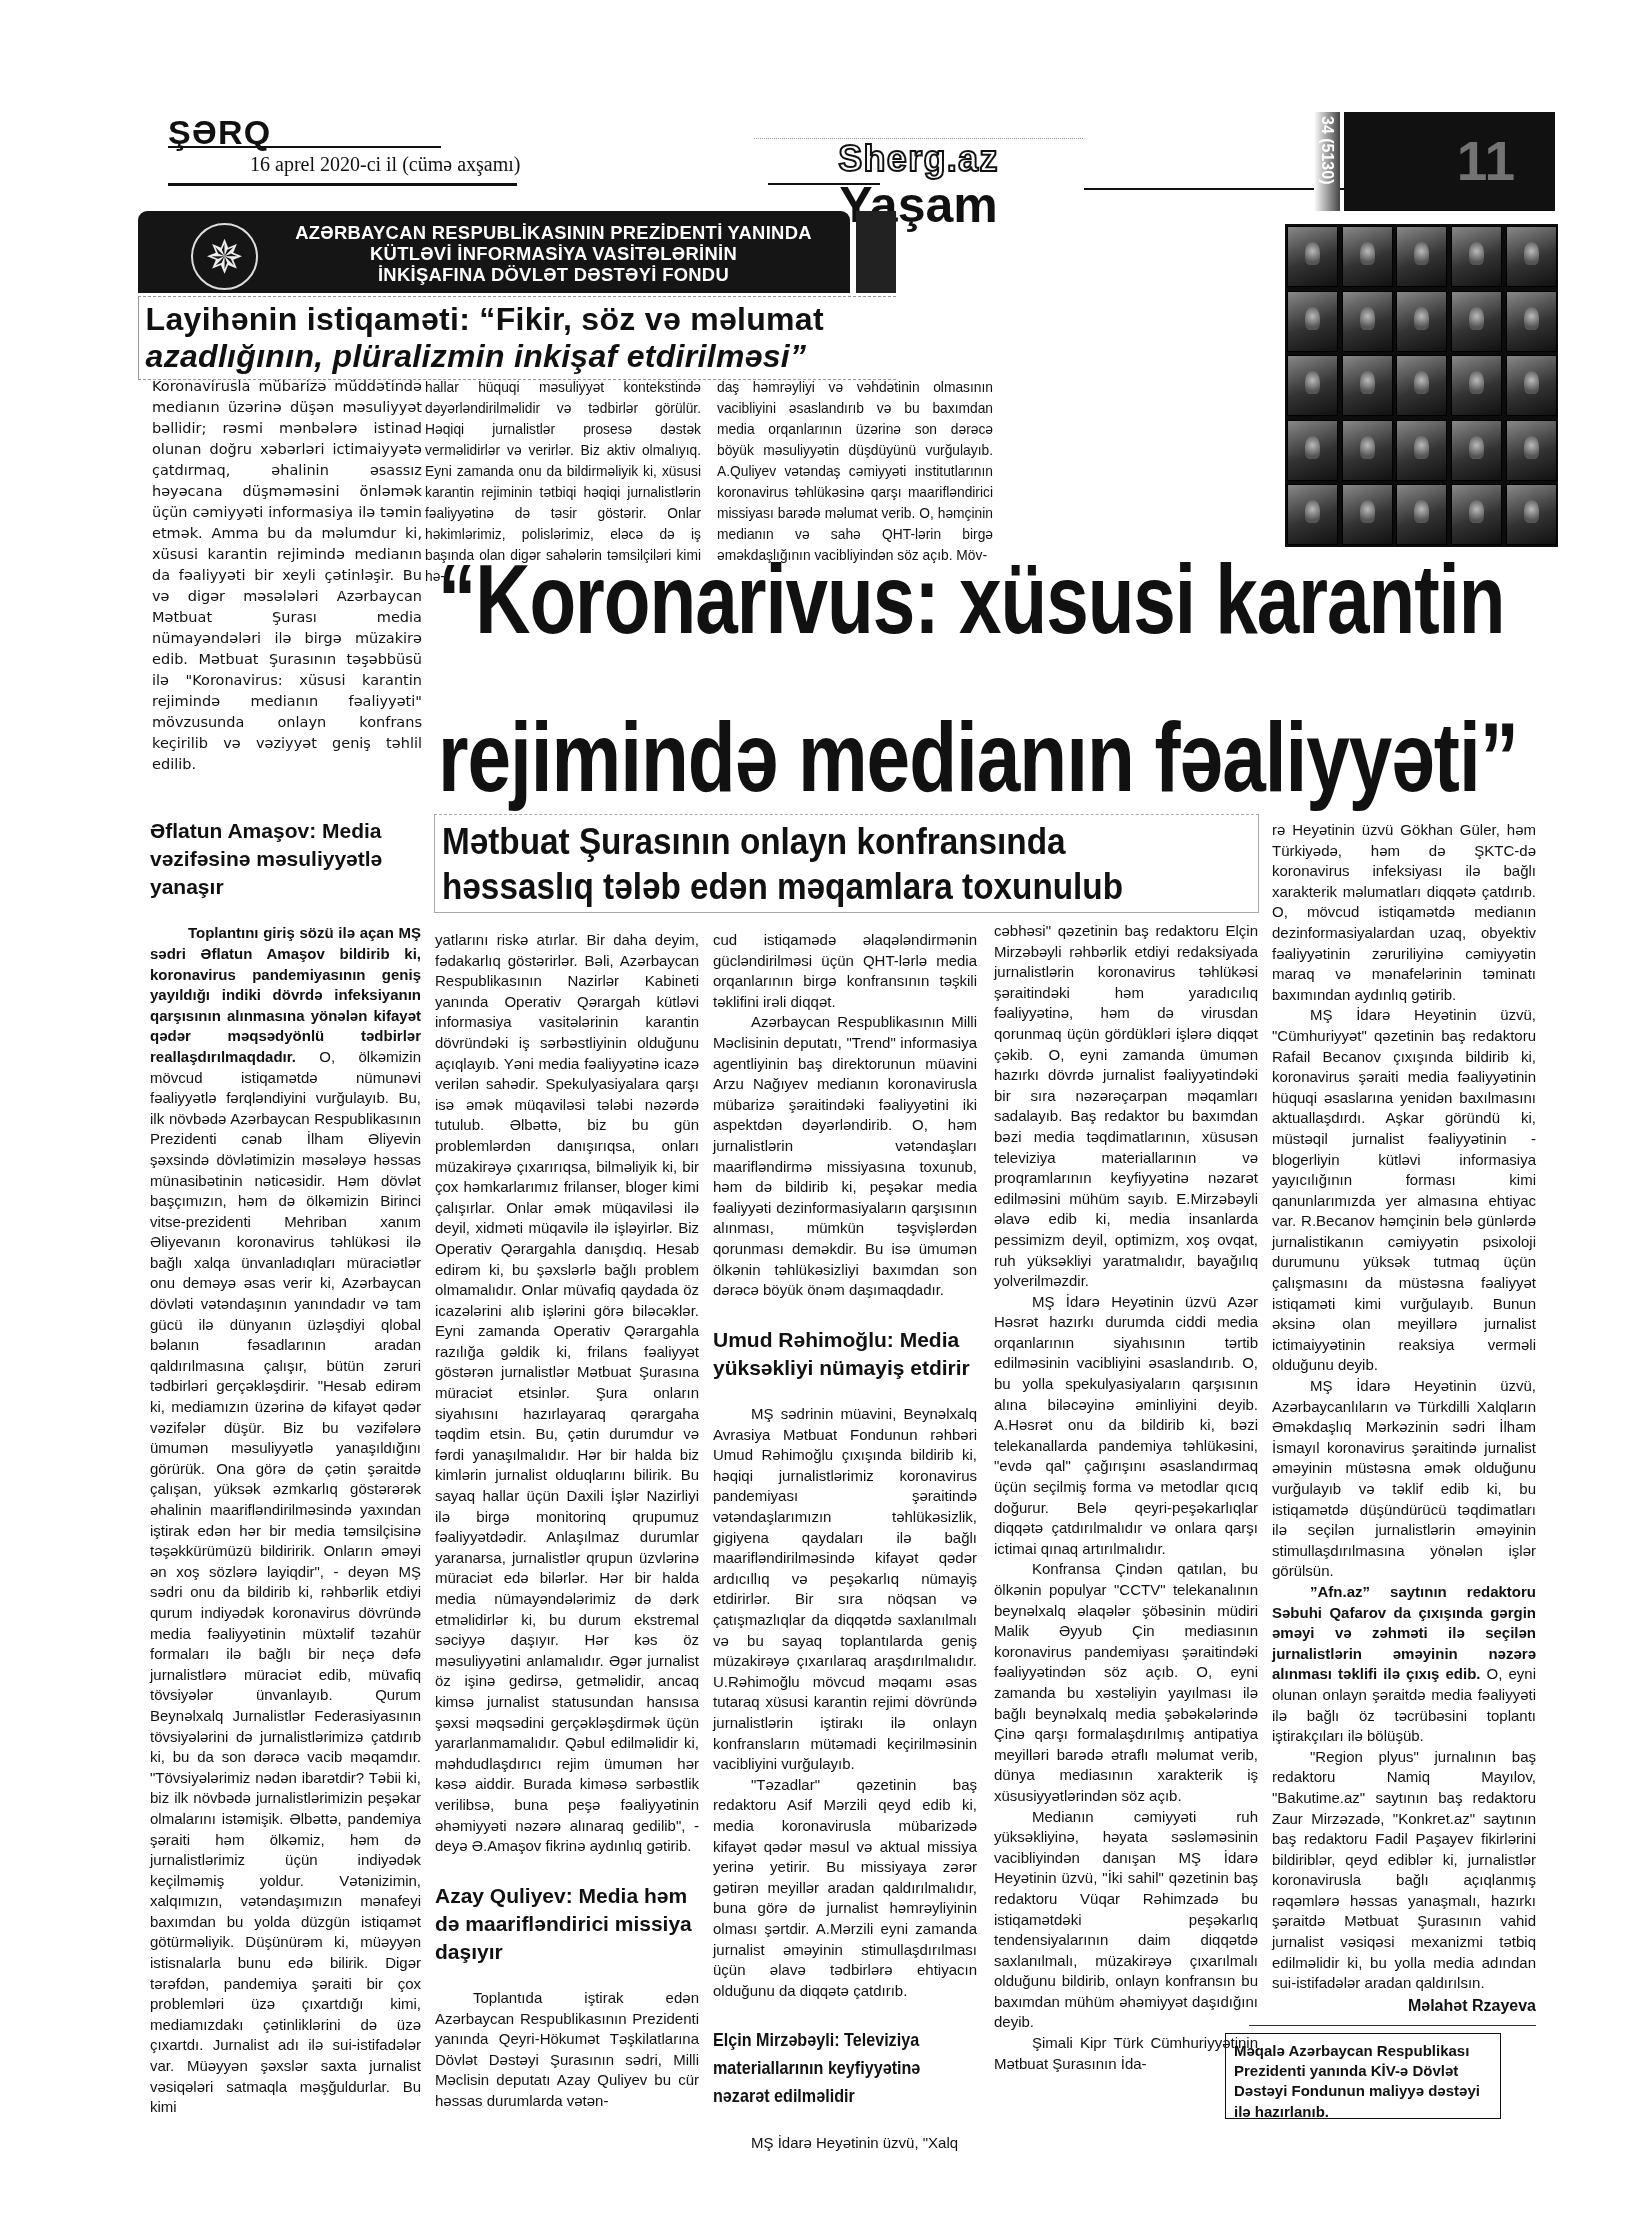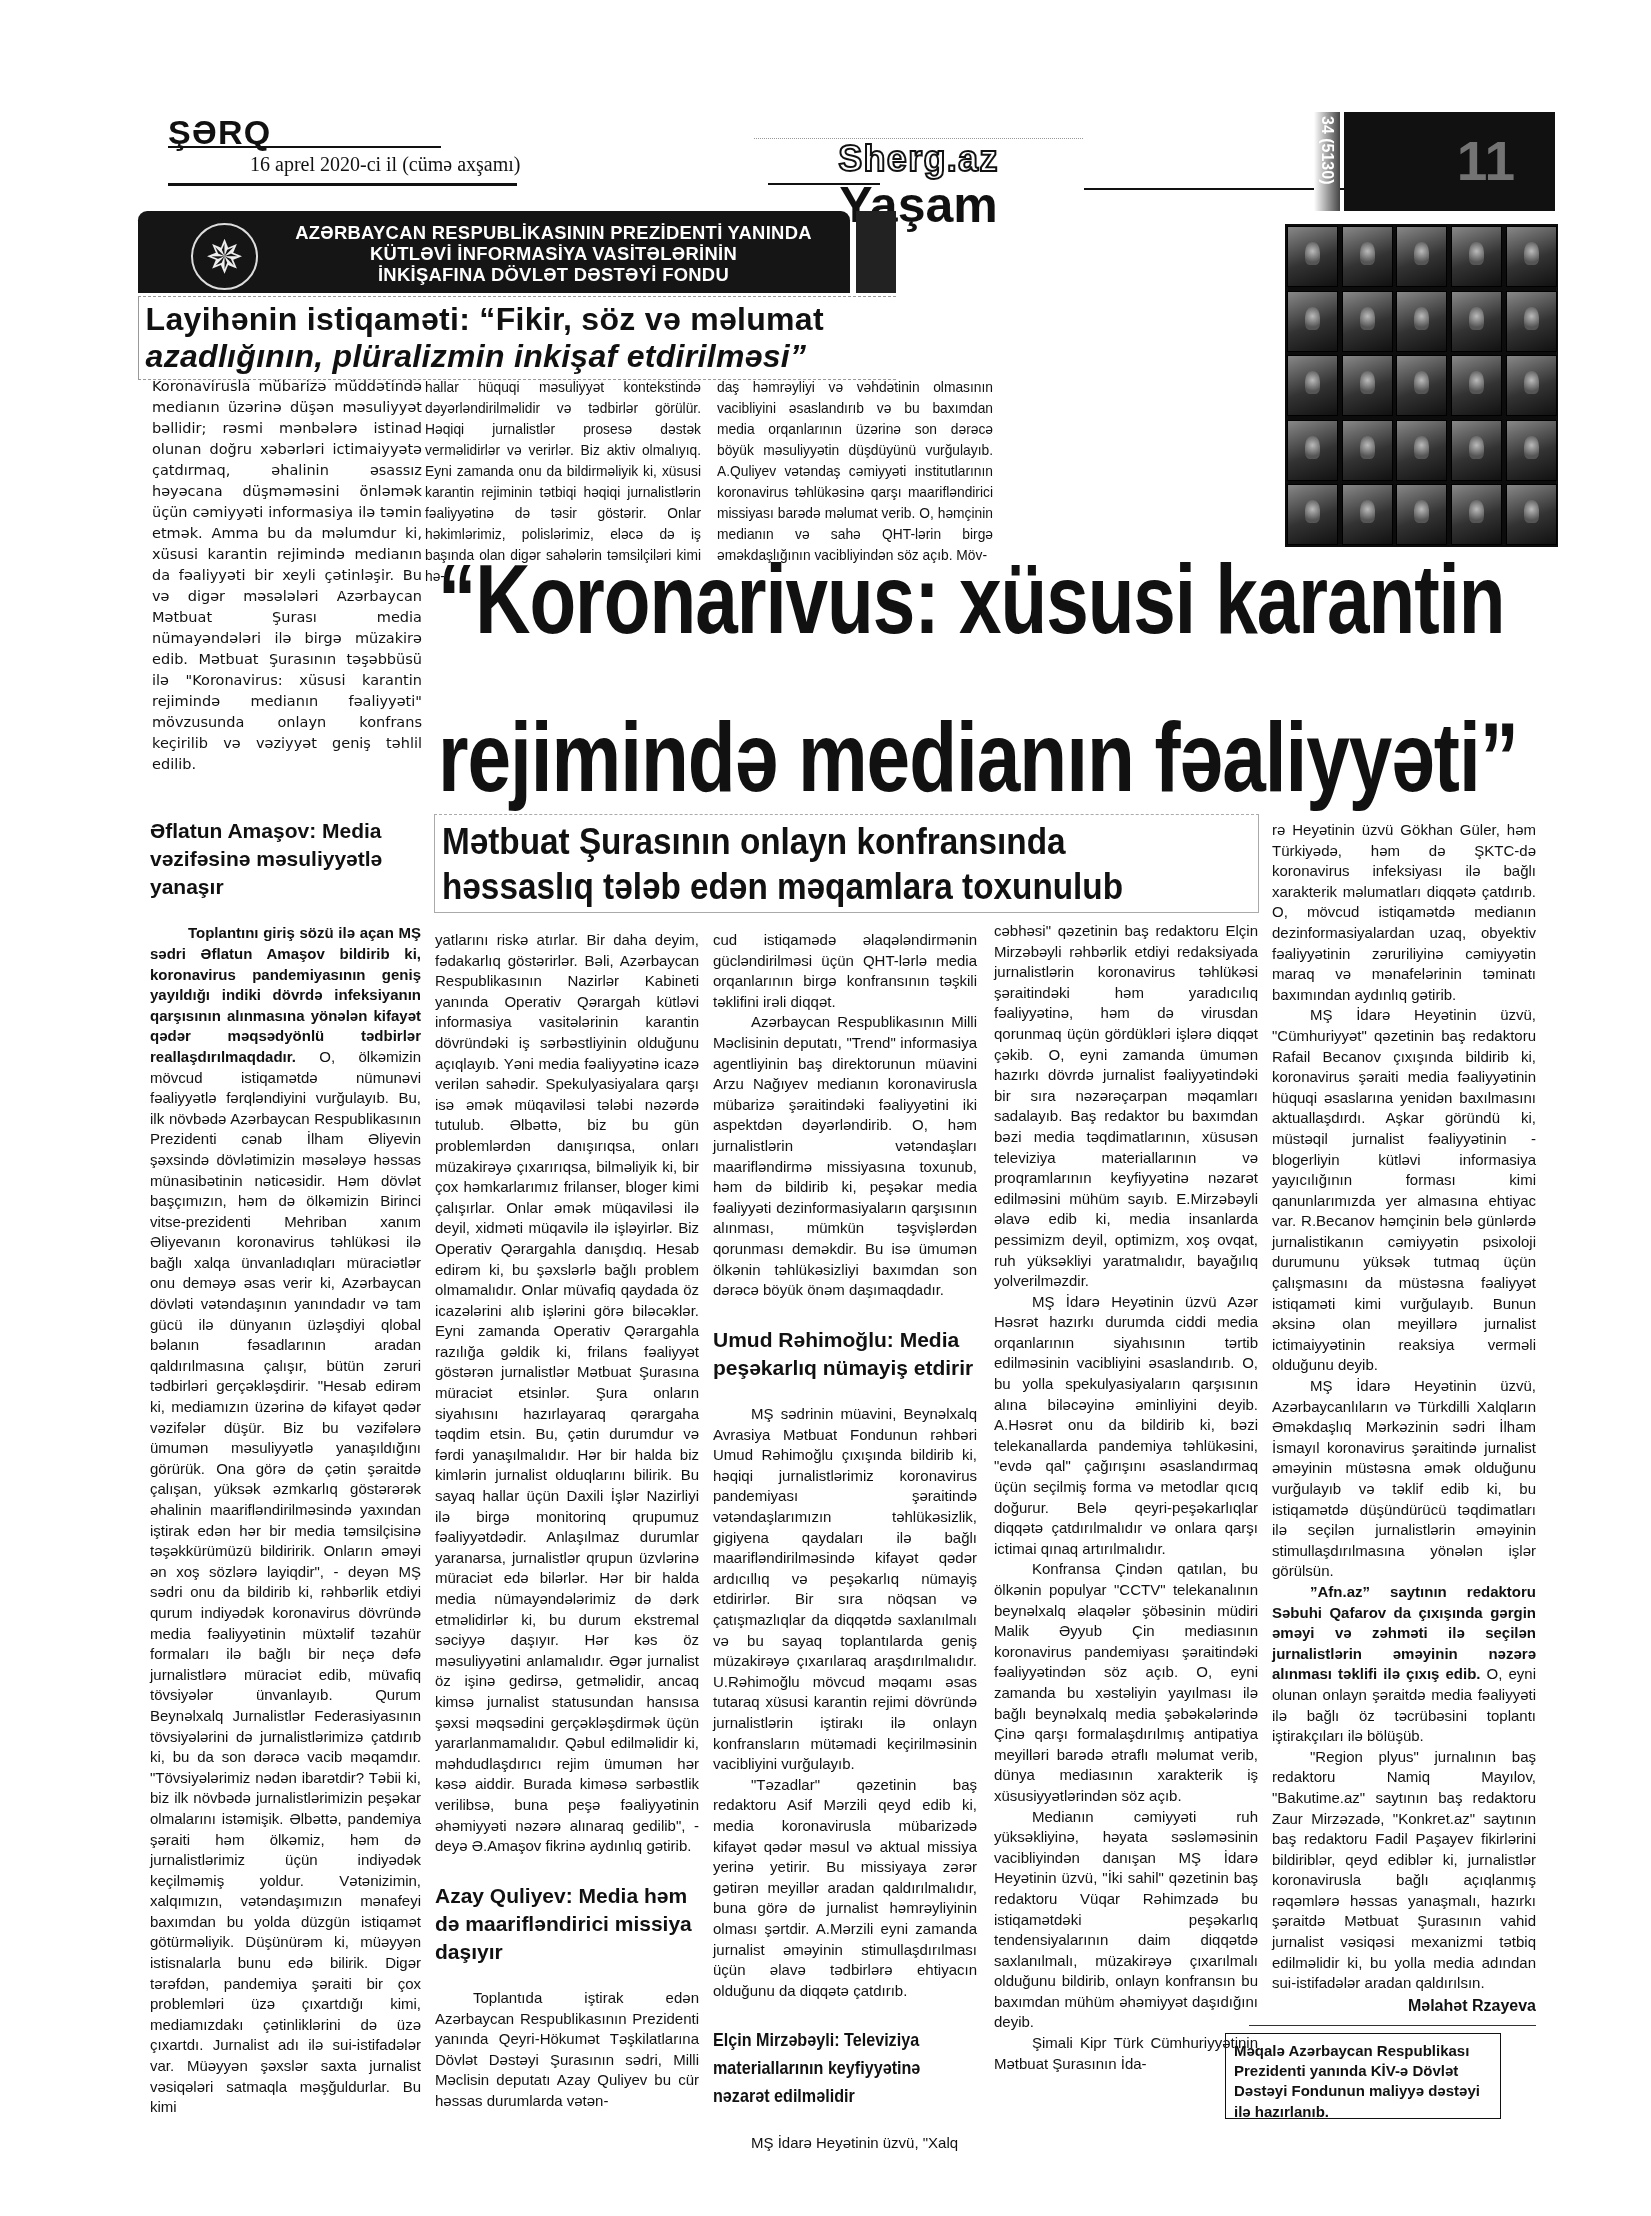--- a/index.html
+++ b/index.html
@@ -136,21 +136,21 @@
   <p class="ind"><span class="bold">Toplantını giriş sözü ilə açan MŞ sədri Əflatun Amaşov bildirib ki, koronavirus pandemiyasının geniş yayıldığı indiki dövrdə infeksiyanın qarşısının alınmasına yönələn kifayət qədər məqsədyönlü tədbirlər reallaşdırılmaqdadır.</span><span> O, ölkəmizin mövcud istiqamətdə nümunəvi fəaliyyətlə fərqləndiyini vurğulayıb. Bu, ilk növbədə Azərbaycan Respublikasının Prezidenti cənab İlham Əliyevin şəxsində dövlətimizin məsələyə həssas münasibətinin nəticəsidir. Həm dövlət başçımızın, həm də ölkəmizin Birinci vitse-prezidenti Mehriban xanım Əliyevanın koronavirus təhlükəsi ilə bağlı xalqa ünvanladıqları müraciətlər onu deməyə əsas verir ki, Azərbaycan dövləti vətəndaşının yanındadır və tam gücü ilə dünyanın üzləşdiyi qlobal bəlanın fəsadlarının aradan qaldırılmasına çalışır, bütün zəruri tədbirləri gerçəkləşdirir. "Hesab edirəm ki, mediamızın üzərinə də kifayət qədər vəzifələr düşür. Biz bu vəzifələrə ümumən məsuliyyətlə yanaşıldığını görürük. Ona görə də çətin şəraitdə çalışan, yüksək əzmkarlıq göstərərək əhalinin maarifləndirilməsində yaxından iştirak edən hər bir media təmsilçisinə təşəkkürümüzü bildiririk. Onların əməyi ən xoş sözlərə layiqdir", - deyən MŞ sədri onu da bildirib ki, rəhbərlik etdiyi qurum indiyədək koronavirus dövründə media fəaliyyətinin müxtəlif təzahür formaları ilə bağlı bir neçə dəfə jurnalistlərə müraciət edib, müvafiq tövsiyələr ünvanlayıb. Qurum Beynəlxalq Jurnalistlər Federasiyasının tövsiyələrini də jurnalistlərimizə çatdırıb ki, bu da son dərəcə vacib məqamdır. "Tövsiyələrimiz nədən ibarətdir? Təbii ki, biz ilk növbədə jurnalistlərimizin peşəkar olmalarını istəmişik. Əlbəttə, pandemiya şəraiti həm ölkəmiz, həm də jurnalistlərimiz üçün indiyədək keçilməmiş yoldur. Vətənizimin, xalqımızın, vətəndaşımızın mənafeyi baxımdan bu yolda düzgün istiqamət götürməliyik. Düşünürəm ki, müəyyən istisnalarla bunu edə bilirik. Digər tərəfdən, pandemiya şəraiti bir çox problemləri üzə çıxartdığı kimi, mediamızdakı çətinliklərini də üzə çıxartdı. Jurnalist adı ilə sui-istifadələr var. Müəyyən şəxslər saxta jurnalist vəsiqələri satmaqla məşğuldurlar. Bu kimi</span></p>
 </div>
 <div class="col c2">
   <p>yatlarını riskə atırlar. Bir daha deyim, fədakarlıq göstərirlər. Bəli, Azərbaycan Respublikasının Nazirlər Kabineti yanında Operativ Qərargah kütləvi informasiya vasitələrinin karantin dövründəki iş sərbəstliyinin olduğunu açıqlayıb. Yəni media fəaliyyətinə icazə verilən sahədir. Spekulyasiyalara qarşı isə əmək müqaviləsi tələbi nəzərdə tutulub. Əlbəttə, biz bu gün problemlərdən danışırıqsa, onları müzakirəyə çıxarırıqsa, bilməliyik ki, bir çox həmkarlarımız frilanser, bloger kimi çalışırlar. Onlar əmək müqaviləsi ilə deyil, xidməti müqavilə ilə işləyirlər. Biz Operativ Qərargahla danışdıq. Hesab edirəm ki, bu şəxslərlə bağlı problem olmamalıdır. Onlar müvafiq qaydada öz icazələrini alıb işlərini görə biləcəklər. Eyni zamanda Operativ Qərargahla razılığa gəldik ki, frilans fəaliyyət göstərən jurnalistlər Mətbuat Şurasına müraciət etsinlər. Şura onların siyahısını hazırlayaraq qərargaha təqdim etsin. Bu, çətin durumdur və fərdi yanaşılmalıdır. Hər bir halda biz kimlərin jurnalist olduqlarını bilirik. Bu sayaq hallar üçün Daxili İşlər Nazirliyi ilə birgə monitorinq qrupumuz fəaliyyətdədir. Anlaşılmaz durumlar yaranarsa, jurnalistlər qrupun üzvlərinə müraciət edə bilərlər. Hər bir halda media nümayəndələrimiz də dərk etməlidirlər ki, bu durum ekstremal səciyyə daşıyır. Hər kəs öz məsuliyyətini anlamalıdır. Əgər jurnalist öz işinə gedirsə, getməlidir, ancaq kimsə jurnalist statusundan hansısa şəxsi məqsədini gerçəkləşdirmək üçün yararlanmamalıdır. Qəbul edilməlidir ki, məhdudlaşdırıcı rejim ümumən hər kəsə aiddir. Burada kiməsə sərbəstlik verilibsə, buna peşə fəaliyyətinin əhəmiyyəti nəzərə alınaraq gedilib", - deyə Ə.Amaşov fikrinə aydınlıq gətirib.</p>
   <div class="hd">Azay Quliyev: Media həm də maarifləndirici missiya daşıyır</div>
   <p class="ind">Toplantıda iştirak edən Azərbaycan Respublikasının Prezidenti yanında Qeyri-Hökumət Təşkilatlarına Dövlət Dəstəyi Şurasının sədri, Milli Məclisin deputatı Azay Quliyev bu cür həssas durumlarda vətən-</p>
 </div>
 <div class="col c3">
   <p>cud istiqamədə əlaqələndirmənin gücləndirilməsi üçün QHT-lərlə media orqanlarının birgə konfransının təşkili təklifini irəli diqqət.</p>
   <p class="ind">Azərbaycan Respublikasının Milli Məclisinin deputatı, "Trend" informasiya agentliyinin baş direktorunun müavini Arzu Nağıyev medianın koronavirusla mübarizə şəraitindəki fəaliyyətini iki aspektdən dəyərləndirib. O, həm jurnalistlərin vətəndaşları maarifləndirmə missiyasına toxunub, həm də bildirib ki, peşəkar media fəaliyyəti dezinformasiyaların qarşısının alınması, mümkün təşvişlərdən qorunması deməkdir. Bu isə ümumən ölkənin təhlükəsizliyi baxımdan son dərəcə böyük önəm daşımaqdadır.</p>
-  <div class="hd">Umud Rəhimoğlu: Media peşəkarlıq nümayiş etdirir</div>
+  <div class="hd">Umud Rəhimoğlu: Media yüksəkliyi nümayiş etdirir</div>
   <p class="ind">MŞ sədrinin müavini, Beynəlxalq Avrasiya Mətbuat Fondunun rəhbəri Umud Rəhimoğlu çıxışında bildirib ki, həqiqi jurnalistlərimiz koronavirus pandemiyası şəraitində vətəndaşlarımızın təhlükəsizlik, gigiyena qaydaları ilə bağlı maarifləndirilməsində kifayət qədər ardıcıllıq və peşəkarlıq nümayiş etdirirlər. Bir sıra nöqsan və çatışmazlıqlar da diqqətdə saxlanılmalı və bu sayaq toplantılarda geniş müzakirəyə çıxarılaraq araşdırılmalıdır. U.Rəhimoğlu mövcud məqamı əsas tutaraq xüsusi karantin rejimi dövründə jurnalistlərin iştirakı ilə onlayn konfransların mütəmadi keçirilməsinin vacibliyini vurğulayıb.</p>
   <p class="ind">"Təzadlar" qəzetinin baş redaktoru Asif Mərzili qeyd edib ki, media koronavirusla mübarizədə kifayət qədər məsul və aktual missiya yerinə yetirir. Bu missiyaya zərər gətirən meyillər aradan qaldırılmalıdır, buna görə də jurnalist həmrəyliyinin olması şərtdir. A.Mərzili eyni zamanda jurnalist əməyinin stimullaşdırılması üçün əlavə tədbirlərə ehtiyacın olduğunu da diqqətə çatdırıb.</p>
   <div class="hd narrow">Elçin Mirzəbəyli: Televiziya materiallarının keyfiyyətinə nəzarət edilməlidir</div>
   <p class="ind">MŞ İdarə Heyətinin üzvü, "Xalq</p>
 </div>
 <div class="col c4">
   <p>cəbhəsi" qəzetinin baş redaktoru Elçin Mirzəbəyli rəhbərlik etdiyi redaksiyada jurnalistlərin koronavirus təhlükəsi şəraitindəki həm yaradıcılıq fəaliyyətinə, həm də virusdan qorunmaq üçün gördükləri işlərə diqqət çəkib. O, eyni zamanda ümumən hazırkı dövrdə jurnalist fəaliyyətindəki bir sıra nəzərəçarpan məqamları sadalayıb. Baş redaktor bu baxımdan bəzi media təqdimatlarının, xüsusən televiziya materiallarının və proqramlarının keyfiyyətinə nəzarət edilməsini mühüm sayıb. E.Mirzəbəyli əlavə edib ki, media insanlarda pessimizm deyil, optimizm, xoş ovqat, ruh yüksəkliyi yaratmalıdır, bayağılıq yolverilməzdir.</p>
   <p class="ind">MŞ İdarə Heyətinin üzvü Azər Həsrət hazırkı durumda ciddi media orqanlarının siyahısının tərtib edilməsinin vacibliyini əsaslandırıb. O, bu yolla spekulyasiyaların qarşısının alına biləcəyinə əminliyini deyib. A.Həsrət onu da bildirib ki, bəzi telekanallarda pandemiya təhlükəsini, "evdə qal" çağırışını əsaslandırmaq üçün seçilmiş forma və metodlar qıcıq doğurur. Belə qeyri-peşəkarlıqlar diqqətə çatdırılmalıdır və onlara qarşı ictimai qınaq artırılmalıdır.</p>
   <p class="ind">Konfransa Çindən qatılan, bu ölkənin populyar "CCTV" telekanalının beynəlxalq əlaqələr şöbəsinin müdiri Malik Əyyub Çin mediasının koronavirus pandemiyası şəraitindəki fəaliyyətindən söz açıb. O, eyni zamanda bu xəstəliyin yayılması ilə bağlı beynəlxalq media şəbəkələrində Çinə qarşı formalaşdırılmış antipatiya meyilləri barədə ətraflı məlumat verib, dünya mediasının xarakterik iş xüsusiyyətlərindən söz açıb.</p>
   <p class="ind">Medianın cəmiyyəti ruh yüksəkliyinə, həyata səsləməsinin vacibliyindən danışan MŞ İdarə Heyətinin üzvü, "İki sahil" qəzetinin baş redaktoru Vüqar Rəhimzadə bu istiqamətdəki peşəkarlıq tendensiyalarının daim diqqətdə saxlanılmalı, müzakirəyə çıxarılmalı olduğunu bildirib, onlayn konfransın bu baxımdan mühüm əhəmiyyət daşıdığını deyib.</p>

